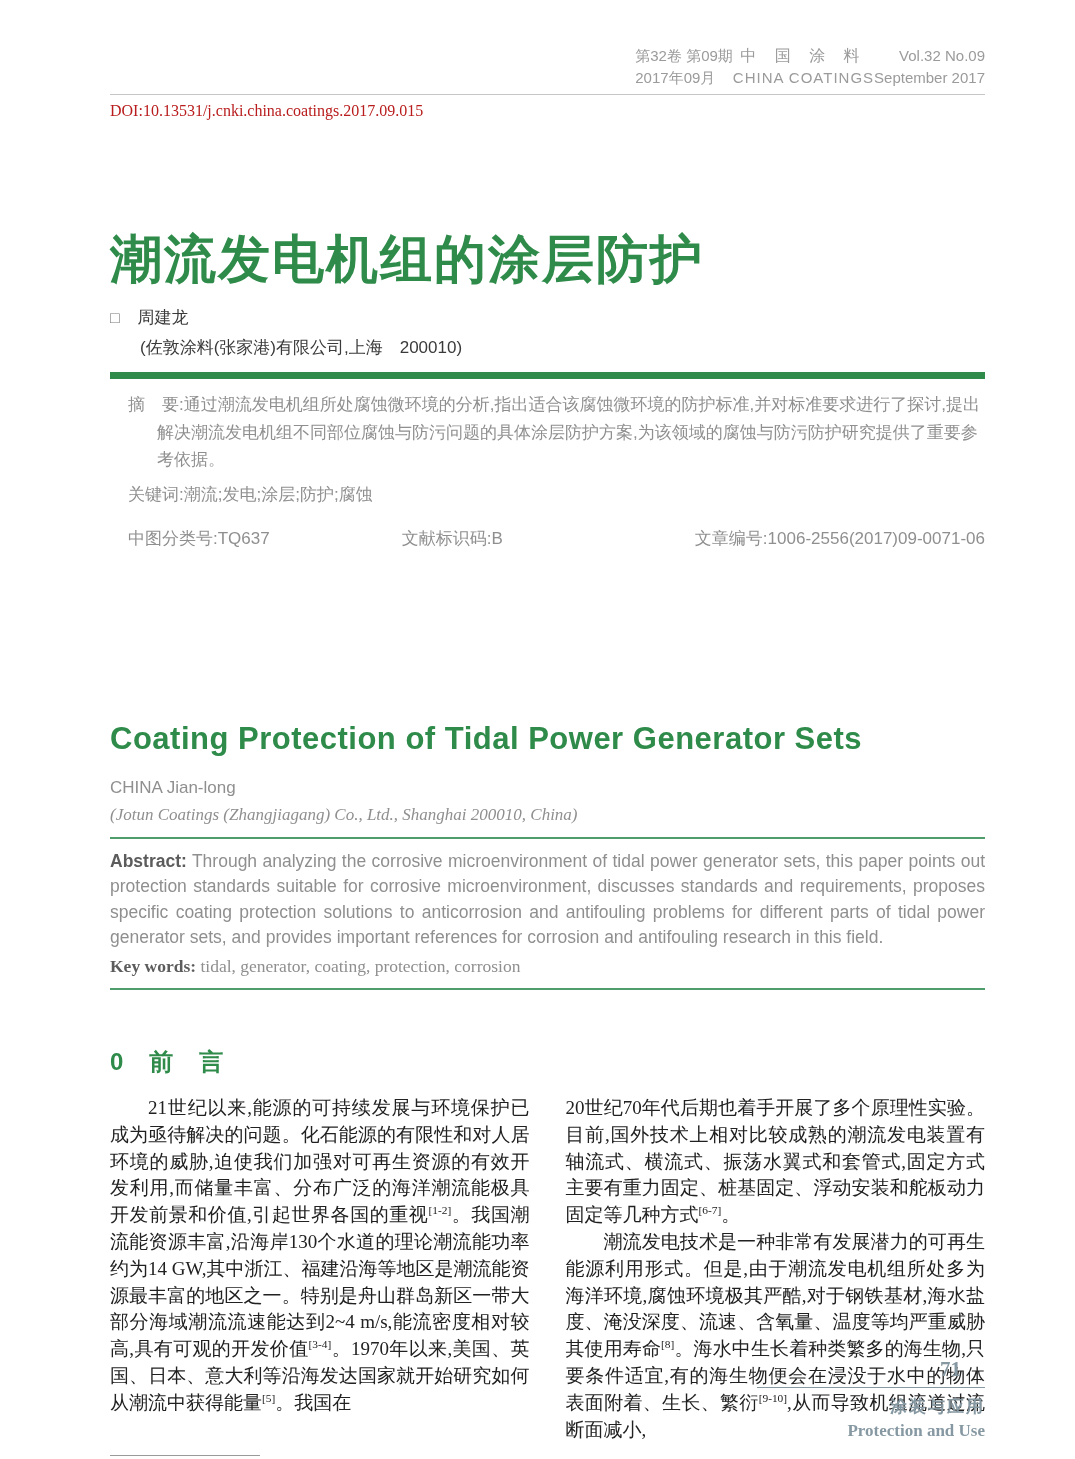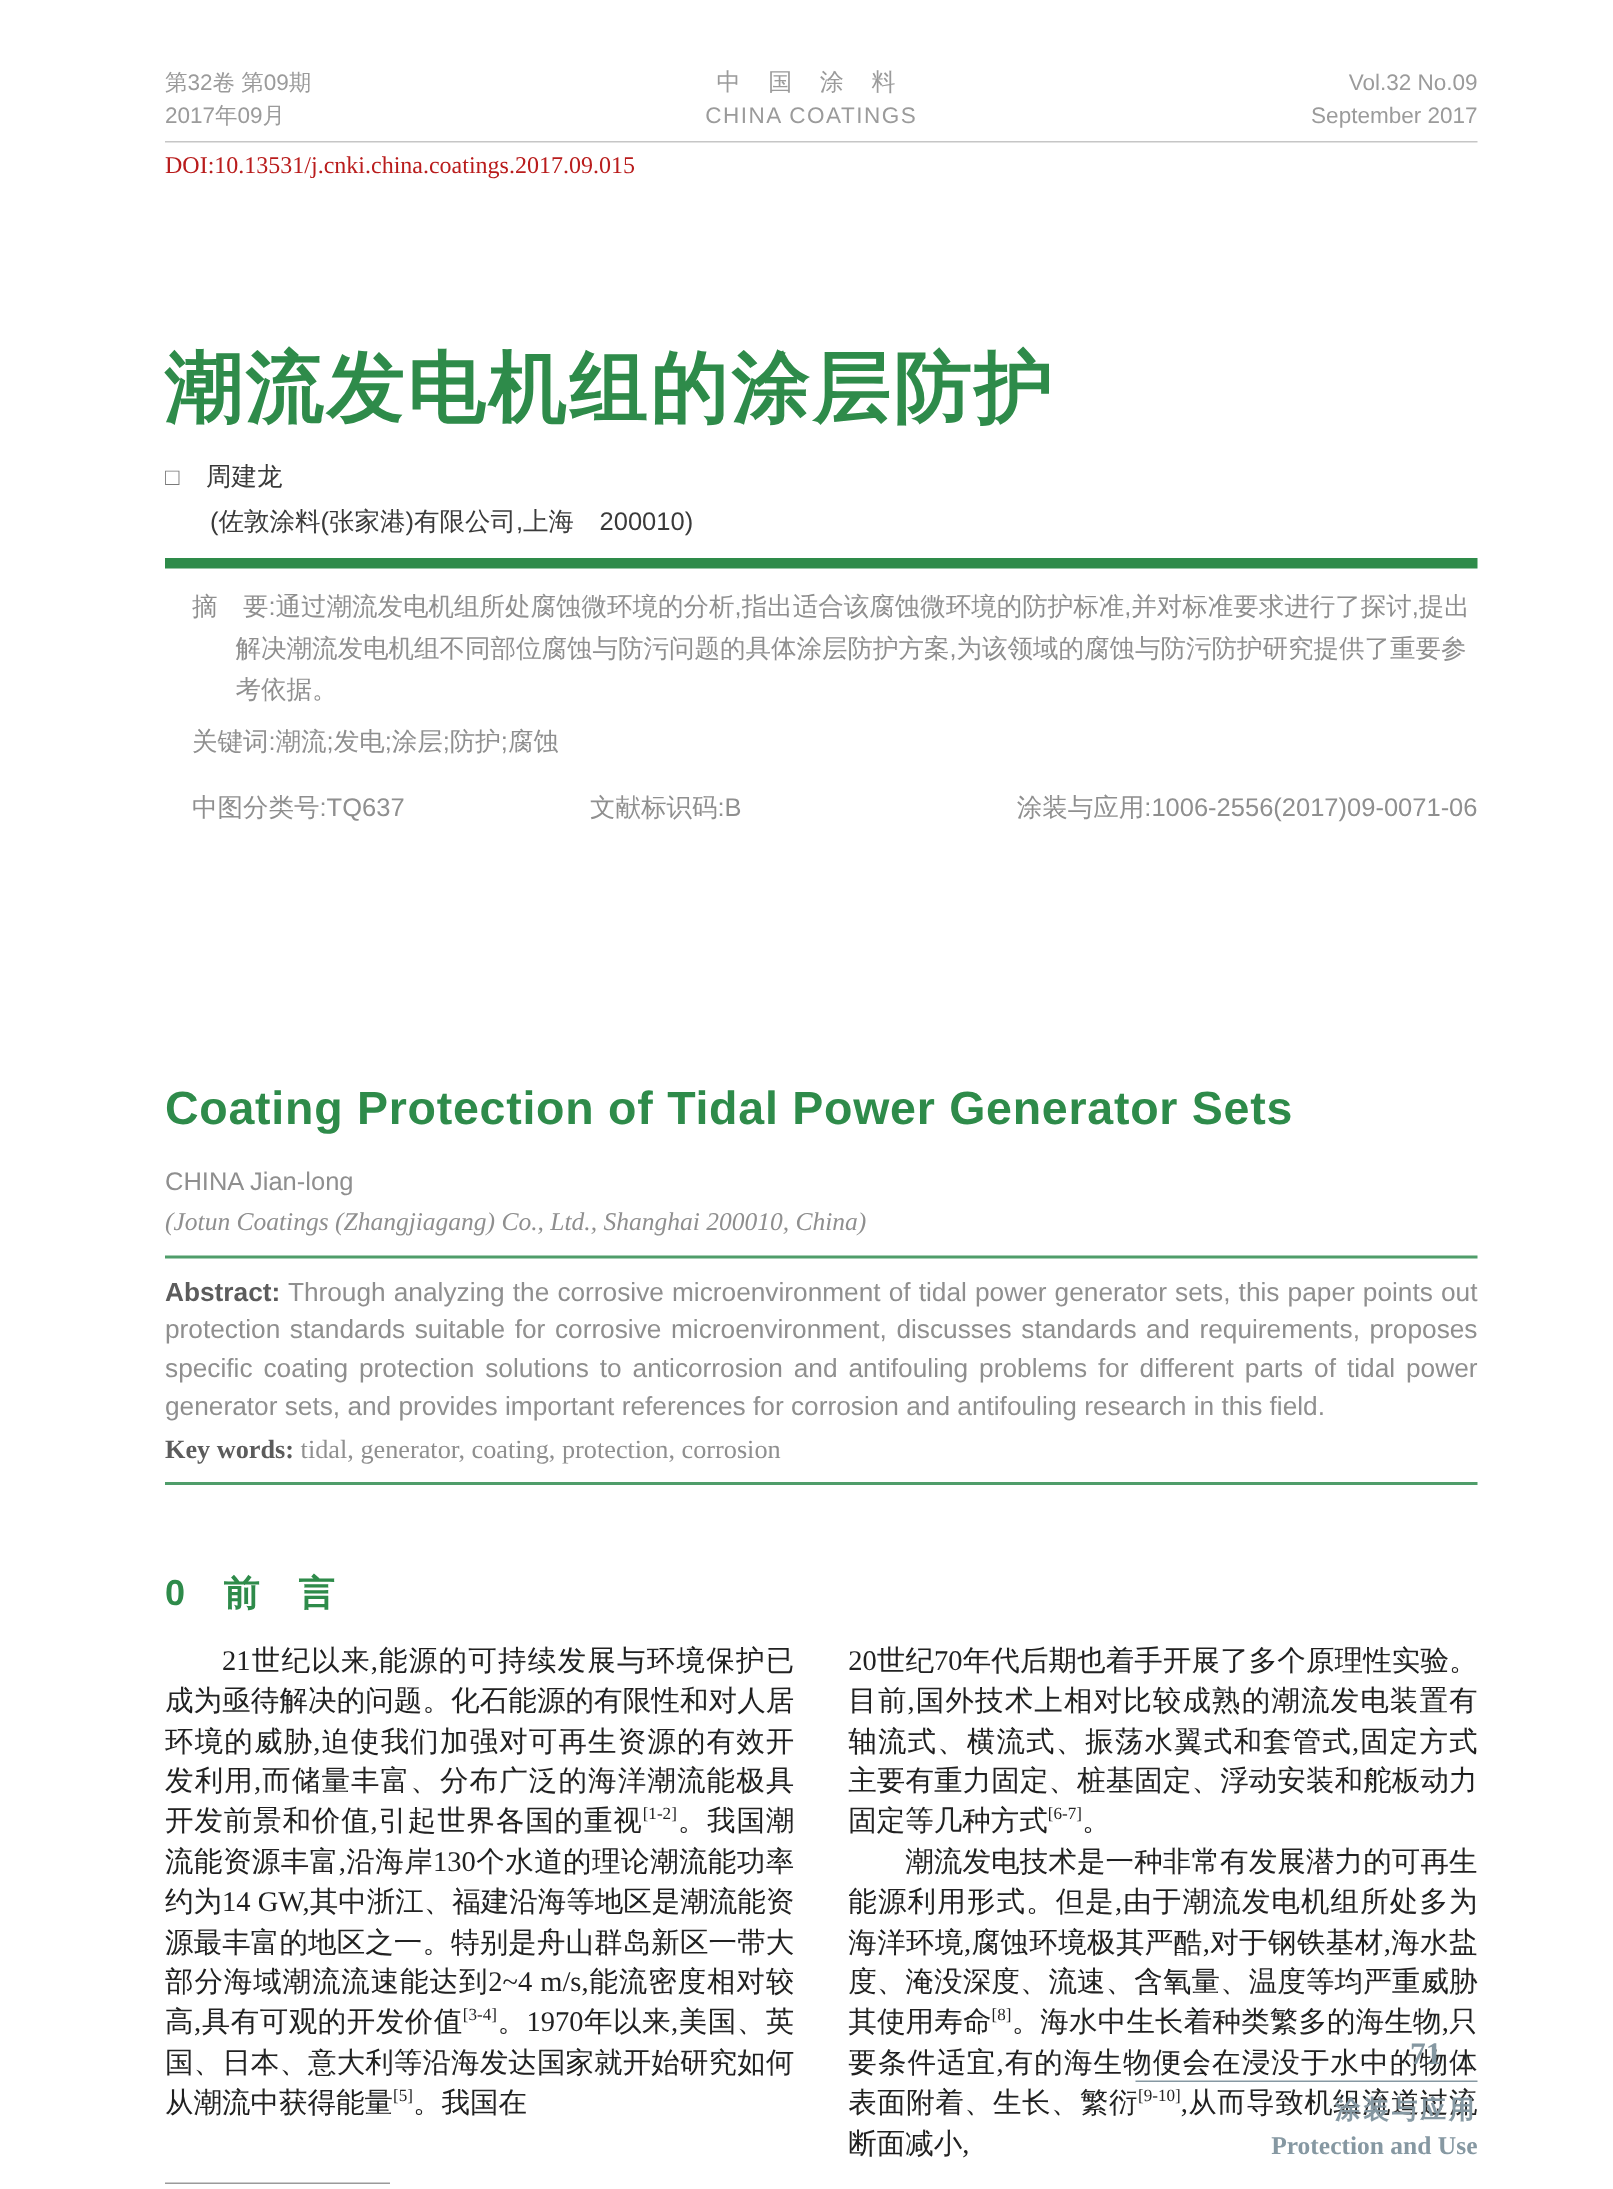--- a/index.html
+++ b/index.html
@@ -7,21 +7,21 @@
   .page {
     position:relative;
     width:1075px; height:1459px;
     background:#ffffff;
     font-family:"Liberation Sans", sans-serif;
     padding:45px 90px 0 110px;
     overflow:hidden;
   }
   
   .hdr {
-    display:flex; justify-content:space-between; align-items:flex-start;
+    display:flex; justify-content:flex-end; align-items:flex-start;
     color:#9b9b9b; font-size:15px; line-height:22px;
     padding-bottom:5px; border-bottom:1px solid #c6c6c6;
   }
   .hdr-left { text-align:left; }
   .hdr-center { text-align:center; }
   .hdr-right { text-align:right; }
   .journal-cn { letter-spacing:7px; font-size:16px; }
   .journal-en { letter-spacing:1px; }
   .doi {
     font-family:"Liberation Serif", serif;
@@ -128,21 +128,21 @@
   </div>
   <div class="affil-cn">(佐敦涂料(张家港)有限公司,上海　200010)</div>
 
   <div class="green-bar"></div>
 
   <p class="cn-meta cn-abs"><span>摘　要:</span><span>通过潮流发电机组所处腐蚀微环境的分析,指出适合该腐蚀微环境的防护标准,并对标准要求进行了探讨,提出解决潮流发电机组不同部位腐蚀与防污问题的具体涂层防护方案,为该领域的腐蚀与防污防护研究提供了重要参考依据。</span></p>
   <p class="cn-meta cn-kw"><span>关键词:</span><span>潮流;发电;涂层;防护;腐蚀</span></p>
   <div class="cn-meta clc-row">
     <span><span>中图分类号:</span><span>TQ637</span></span>
     <span class="cell-mid"><span>文献标识码:</span><span>B</span></span>
-    <span><span>涂装与应用:</span><span>1006-2556(2017)09-0071-06</span></span>
+    <span><span>文章编号:</span><span>1006-2556(2017)09-0071-06</span></span>
   </div>
 
   <h2 class="title-en">Coating Protection of Tidal Power Generator Sets</h2>
   <div class="author-en">CHINA Jian-long</div>
   <div class="affil-en">(Jotun Coatings (Zhangjiagang) Co., Ltd., Shanghai 200010, China)</div>
 
   <div class="green-line"></div>
 
   <p class="en-abs"><span class="lbl-b">Abstract:</span> <span>Through analyzing the corrosive microenvironment of tidal power generator sets, this paper points out protection standards suitable for corrosive microenvironment, discusses standards and requirements, proposes specific coating protection solutions to anticorrosion and antifouling problems for different parts of tidal power generator sets, and provides important references for corrosion and antifouling research in this field.</span></p>
   <p class="en-kw"><span class="lbl-b">Key words:</span> <span>tidal, generator, coating, protection, corrosion</span></p>

